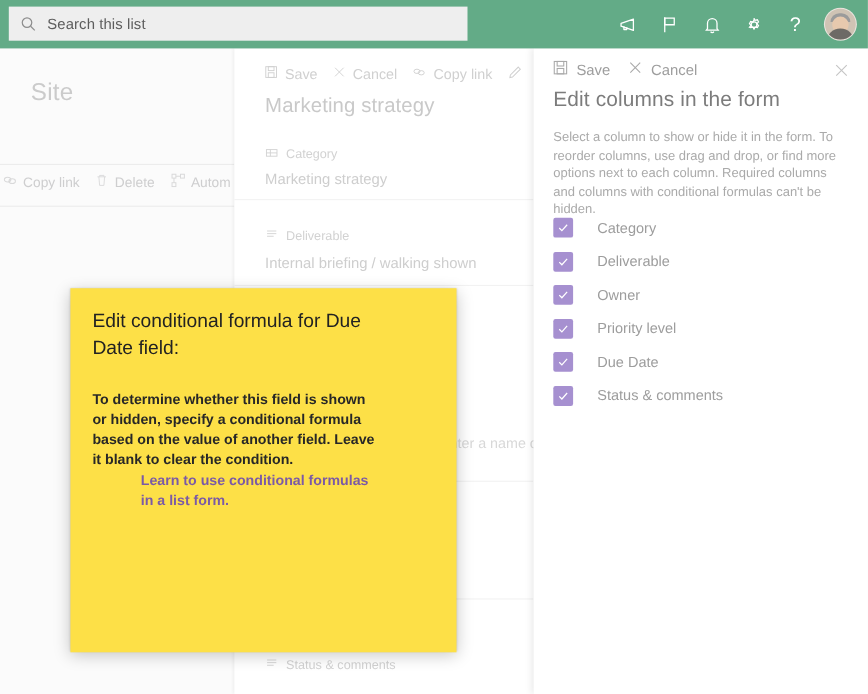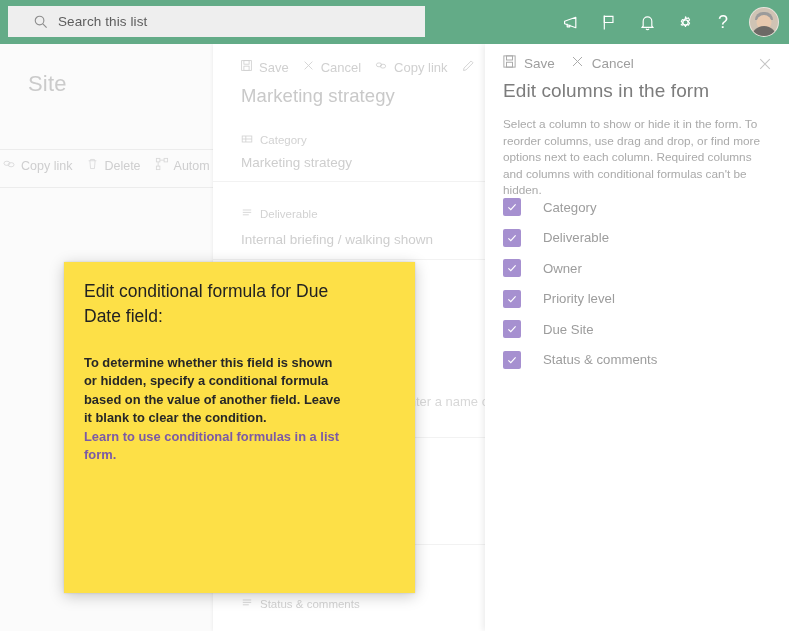--- a/index.html
+++ b/index.html
@@ -22,21 +22,21 @@
     position: absolute; left: 0; top: 0;
     width: 789px; height: 44px;
     background: #63ab87;
     display: flex; align-items: center;
   }
   .search-box {
     position: absolute; left: 8px; top: 6px;
     width: 417px; height: 31px;
     background: #eeeeee;
     display: flex; align-items: center;
-    padding-left: 25px;
+    padding-left: 10px;
   }
   .search-icon { width: 16px; height: 16px; flex: 0 0 auto; opacity: .75; }
   .search-placeholder {
     margin-left: 9px;
     font-size: 13.5px;
     color: #5d5d5d;
     letter-spacing: .1px;
   }
   .topbar-icons {
     position: absolute; right: 8px; top: 0;
@@ -209,20 +209,21 @@
     width: 264px;
     font-size: 12.9px; line-height: 18.3px;
     color: #272727;
     font-weight: bold;
   }
   .modal-link {
     display: block;
     color: #7b5aa6;
     text-decoration: none;
     margin-top: 1px;
+    margin-left: 44px;
   }
 </style>
 </head>
 <body>
 
 <div id="root">
 
   <div class="bg-layer">
     <div class="bg-left">
       <div class="site-title">Site</div>
@@ -428,21 +429,21 @@
           </svg>
         </span>
         <span class="col-label">Priority level</span>
       </div>
       <div class="col-row">
         <span class="col-check">
           <svg width="12" height="12" viewBox="0 0 20 20" fill="none" stroke="#ffffff" stroke-width="1.9">
             <path d="M4 10.5l4 4 8-9"></path>
           </svg>
         </span>
-        <span class="col-label">Due Site</span>
+        <span class="col-label">Due Date</span>
       </div>
       <div class="col-row">
         <span class="col-check">
           <svg width="12" height="12" viewBox="0 0 20 20" fill="none" stroke="#ffffff" stroke-width="1.9">
             <path d="M4 10.5l4 4 8-9"></path>
           </svg>
         </span>
         <span class="col-label">Status &amp; comments</span>
       </div>
     </div>

